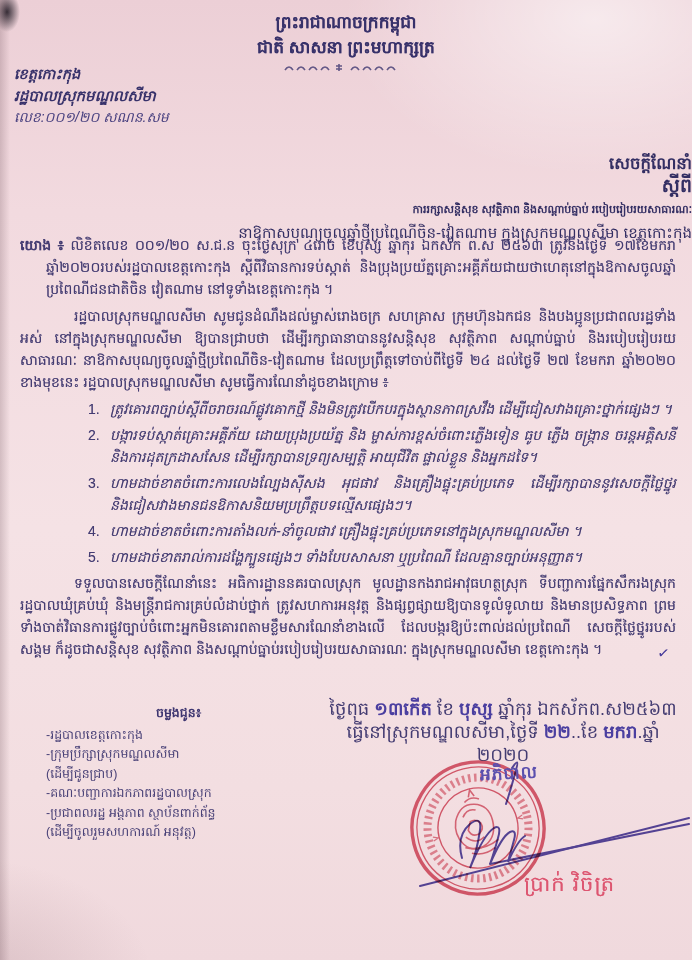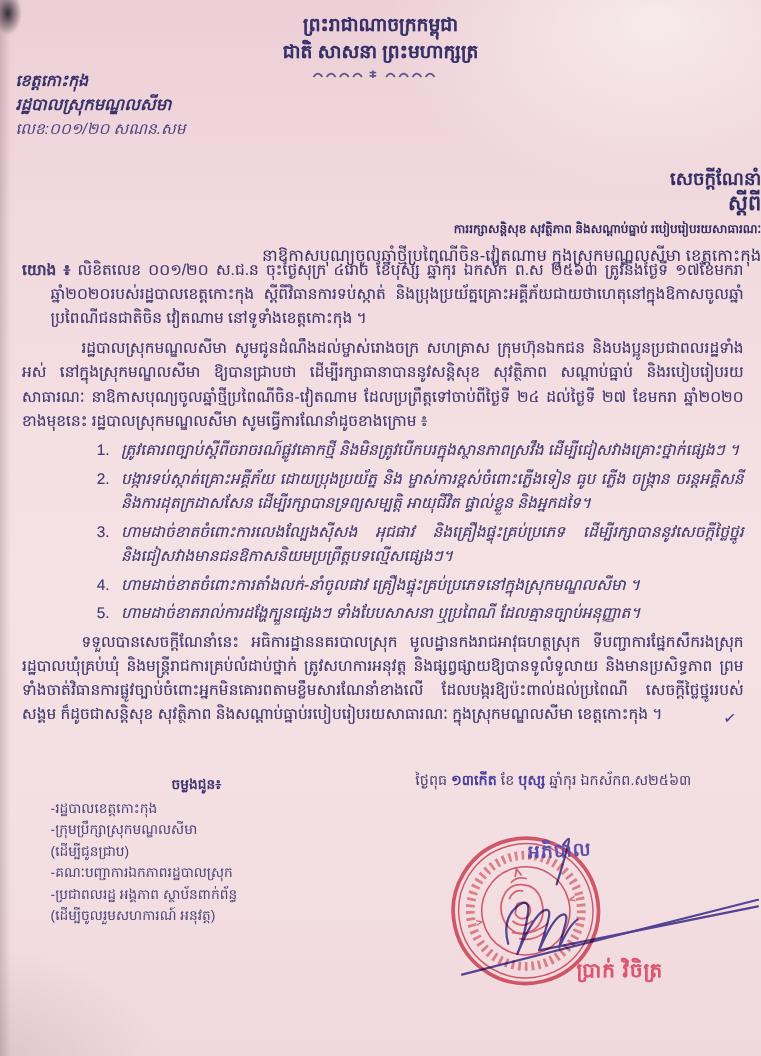--- a/index.html
+++ b/index.html
@@ -41,30 +41,30 @@
   .reflabel{font-weight:700;}
   .intro{text-indent:54px;}
   .closing{text-indent:54px;margin-top:4px;}
   .itemlist{margin:0 0 4px 0;padding:0 0 0 68px;list-style:none;}
   .itemlist li{display:flex;margin-bottom:4px;}
   .itemlist .num{width:22px;flex:none;}
   .itemlist .itx{flex:1;text-align:justify;font-style:italic;}
   .tick{color:#4a3da0;font-weight:700;display:inline-block;transform:rotate(8deg);margin-left:2px;}
 
   #dateline{position:absolute;top:698px;left:320px;width:366px;text-align:center;
-    font-size:13px;line-height:23px;color:#443c72;}
+    font-size:18px;line-height:23px;color:#443c72;}
   .hw{color:#4b3fa0;font-weight:700;}
 
   #ccblock{position:absolute;top:704px;left:18px;width:250px;
     font-size:12.5px;line-height:19.5px;color:#4a4278;margin-left:28px;}
   #ccblock .cchead{font-weight:700;margin-left:110px;margin-bottom:2px;color:#3d3570;}
 
   #sig-title{position:absolute;top:762px;left:480px;font-size:17px;font-weight:700;
     color:#5b4fae;transform:rotate(-3deg);letter-spacing:1px;}
-  #sig-name{position:absolute;top:870px;left:524px;font-size:18px;font-weight:700;
+  #sig-name{position:absolute;top:870px;left:524px;font-size:21px;font-weight:400;
     color:#dd5570;letter-spacing:1px;text-shadow:0 0 .6px rgba(221,85,112,.7);text-align:right;}
   #stamp{position:absolute;top:756px;left:406px;mix-blend-mode:multiply;opacity:.92;}
   #signature-svg{position:absolute;top:746px;left:372px;mix-blend-mode:multiply;}
 </style>
 </head>
 <body>
 
 <div class="page">
   <div class="corner-smudge"></div>
   <div class="edge-shade"></div>
@@ -117,20 +117,21 @@
       <li>
           <span class="num">5.</span>
           <span class="itx">ហាមដាច់ខាតរាល់ការដង្ហែក្បួនផ្សេងៗ ទាំងបែបសាសនា ឬប្រពៃណី ដែលគ្មានច្បាប់អនុញ្ញាត។</span>
         </li>
     </ol>
     <p class="closing"><span>ទទួលបានសេចក្តីណែនាំនេះ អធិការដ្ឋាននគរបាលស្រុក មូលដ្ឋានកងរាជអាវុធហត្ថស្រុក ទីបញ្ជាការផ្នែកសឹករងស្រុក រដ្ឋបាលឃុំគ្រប់ឃុំ និងមន្ត្រីរាជការគ្រប់លំដាប់ថ្នាក់ ត្រូវសហការអនុវត្ត និងផ្សព្វផ្សាយឱ្យបានទូលំទូលាយ និងមានប្រសិទ្ធភាព ព្រមទាំងចាត់វិធានការផ្លូវច្បាប់ចំពោះអ្នកមិនគោរពតាមខ្លឹមសារណែនាំខាងលើ ដែលបង្ករឱ្យប៉ះពាល់ដល់ប្រពៃណី សេចក្តីថ្លៃថ្នូររបស់សង្គម ក៏ដូចជាសន្តិសុខ សុវត្ថិភាព និងសណ្តាប់ធ្នាប់របៀបរៀបរយសាធារណៈ ក្នុងស្រុកមណ្ឌលសីមា ខេត្តកោះកុង ។</span><span class="tick">✓</span></p>
   </div>
 
   <div id="dateline">
     <div><span>ថ្ងៃពុធ </span><span class="hw">១៣កើត</span><span> ខែ </span><span class="hw">បុស្ស</span><span> ឆ្នាំកុរ ឯកស័កព.ស២៥៦៣</span></div>
+    <div><span>ធ្វើនៅស្រុកមណ្ឌលសីមា,ថ្ងៃទី </span><span class="hw">២២</span><span>..ខែ </span><span class="hw">មករា</span><span>.ឆ្នាំ ២០២០</span></div>
   </div>
 
   <div id="ccblock">
     <div class="cchead">ចម្លងជូន៖</div>
     <div>-រដ្ឋបាលខេត្តកោះកុង</div>
     <div>-ក្រុមប្រឹក្សាស្រុកមណ្ឌលសីមា</div>
     <div>(ដើម្បីជូនជ្រាប)</div>
     <div>-គណៈបញ្ជាការឯកភាពរដ្ឋបាលស្រុក</div>
     <div>-ប្រជាពលរដ្ឋ អង្គភាព ស្ថាប័នពាក់ព័ន្ធ</div>
     <div>(ដើម្បីចូលរួមសហការណ៍ អនុវត្ត)</div>

